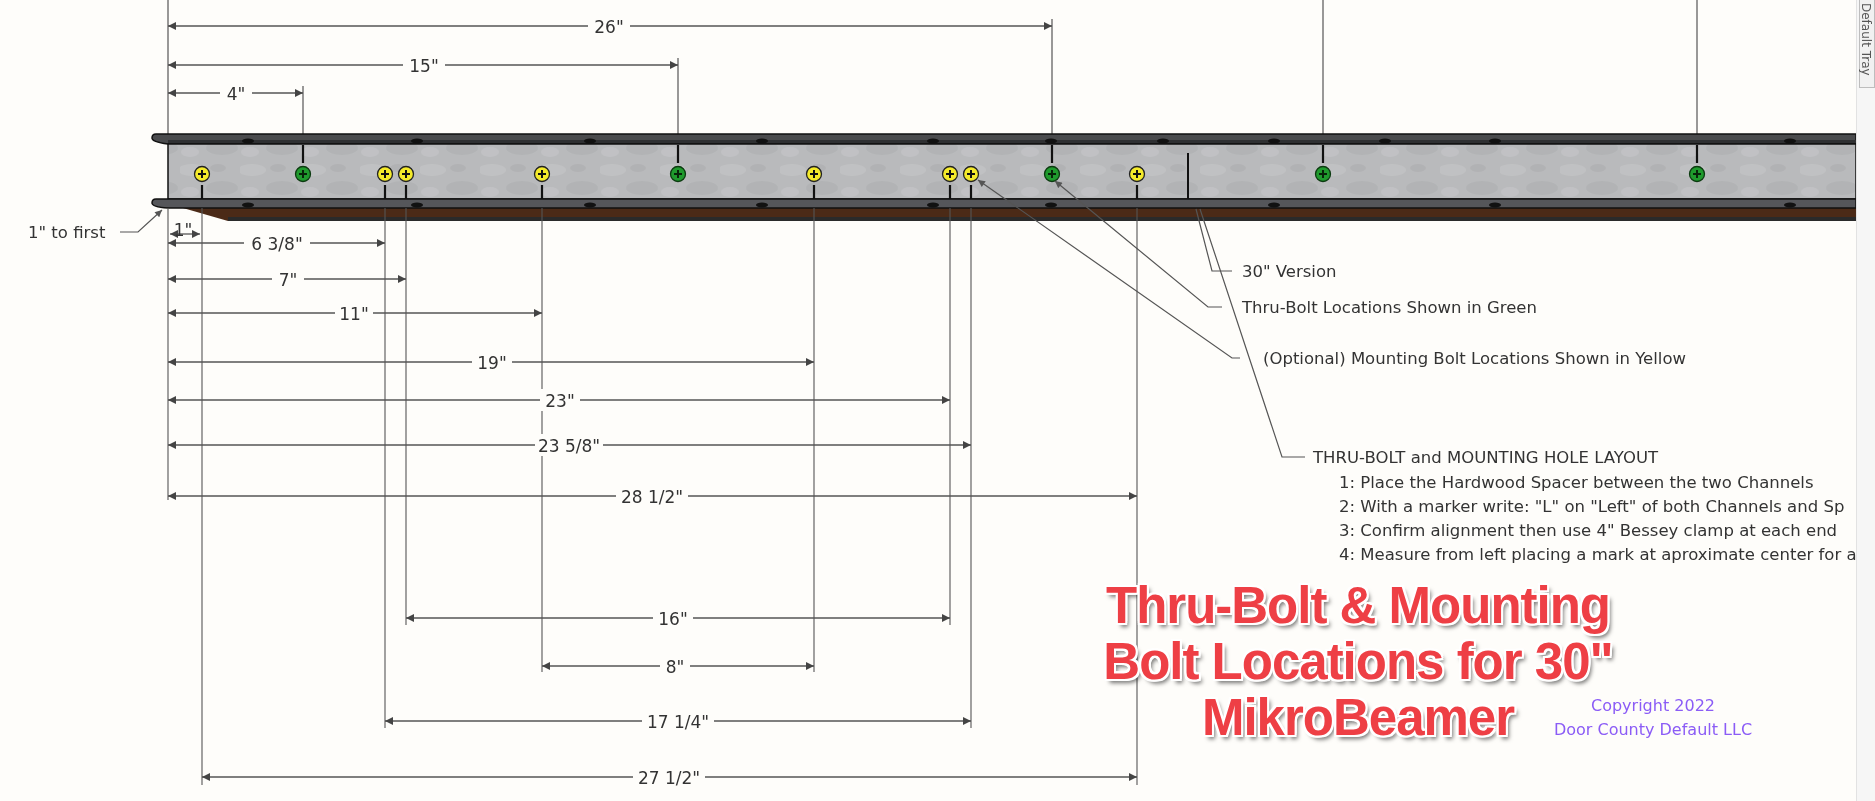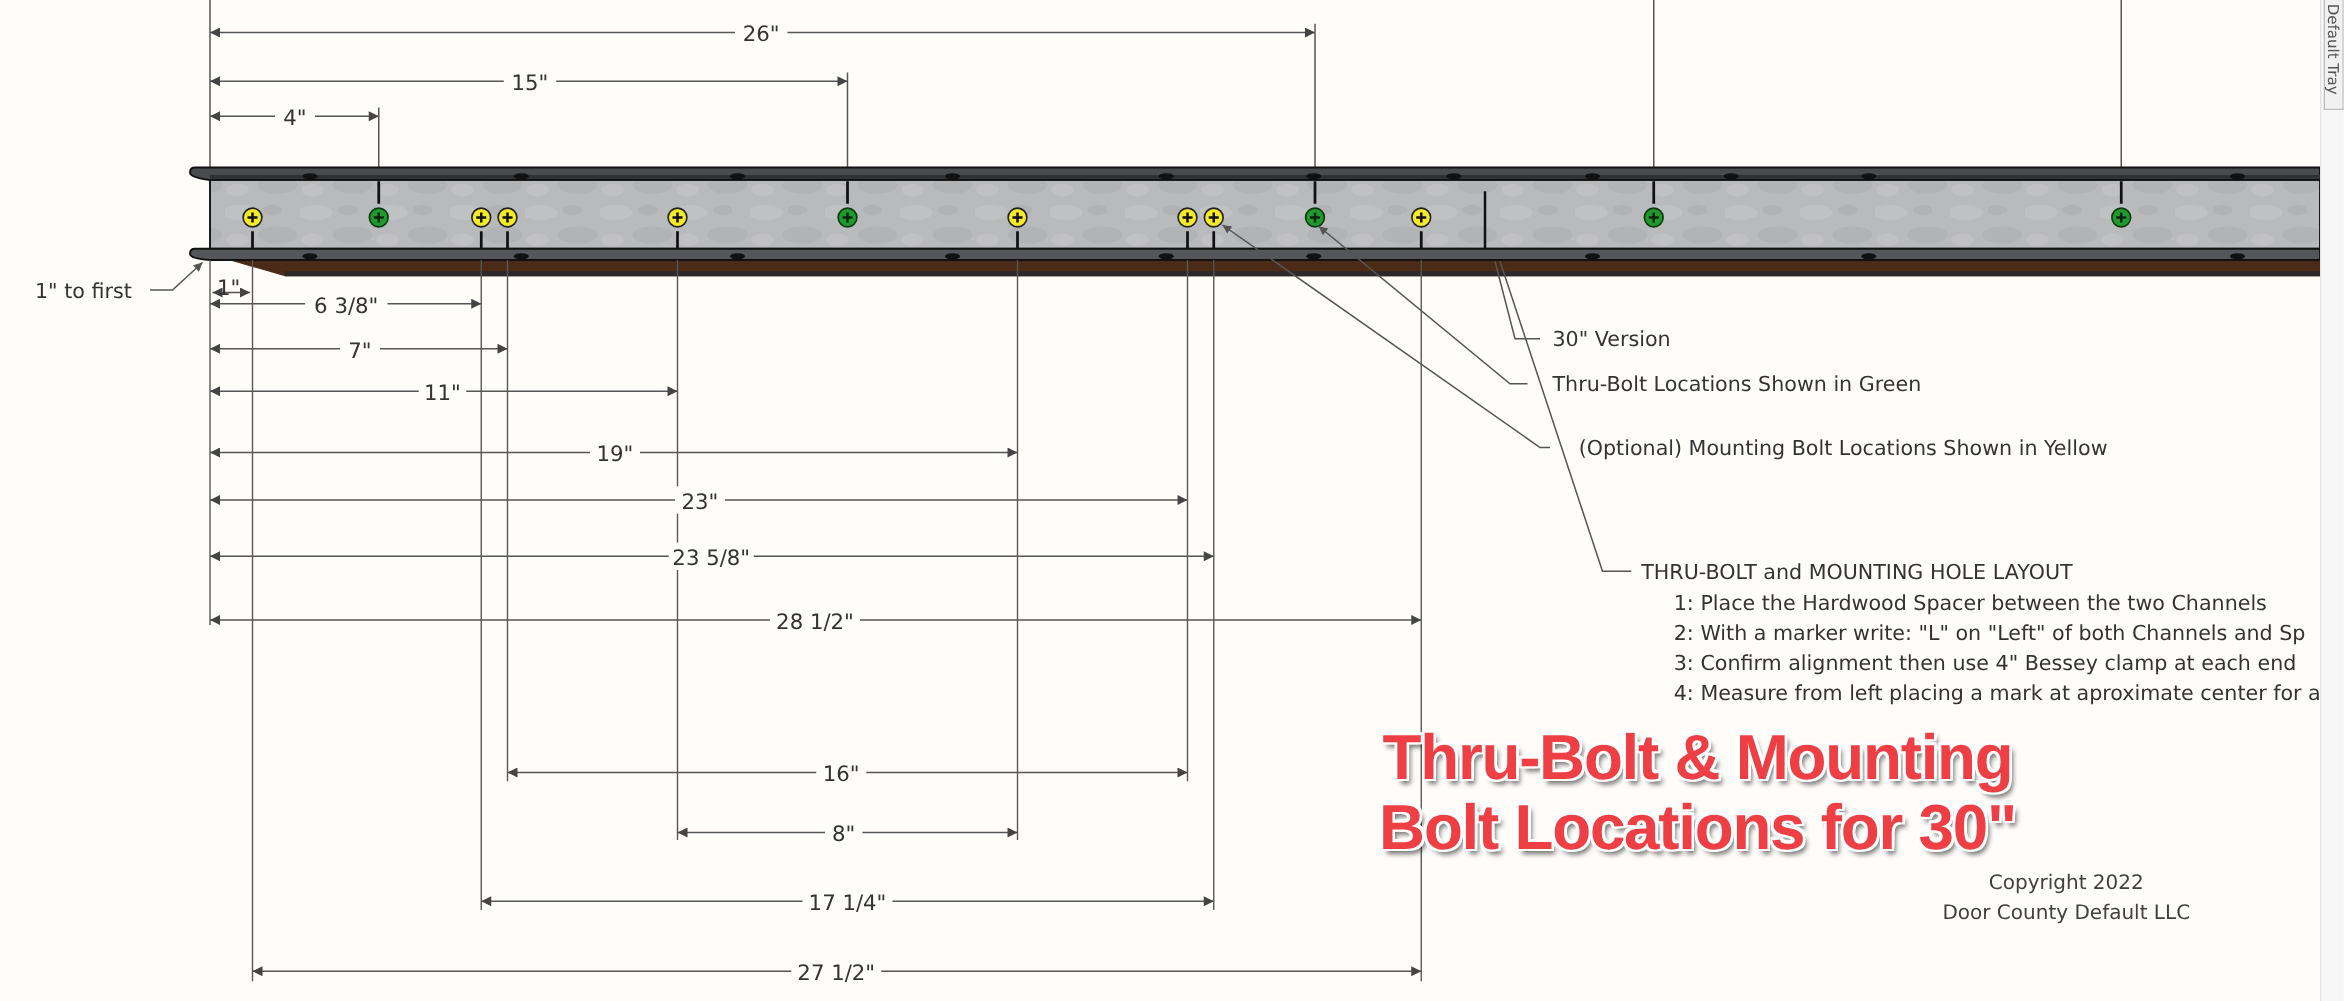--- a/index.html
+++ b/index.html
@@ -7,21 +7,21 @@
   #canvas { position:absolute; left:0; top:0; width:1856px; height:801px; background:#fefdfa; overflow:hidden; }
   #canvas svg { position:absolute; left:0; top:0; }
   .dimtxt { font-family:"DejaVu Sans", sans-serif; font-size:17px; fill:#333; }
   .note { font-family:"DejaVu Sans", sans-serif; font-size:16.5px; fill:#333; }
   .title { position:absolute; left:1098px; top:578px; width:520px; text-align:center;
     font-family:"Liberation Sans", sans-serif; font-weight:bold; font-size:51px; line-height:56px;
     color:#ee3f45; letter-spacing:-1px;
     text-shadow: -2px -2px 0 #fff, 2px -2px 0 #fff, -2px 2px 0 #fff, 2px 2px 0 #fff, 0 2px 0 #fff, 0 -2px 0 #fff, 2px 0 0 #fff, -2px 0 0 #fff, 3px 4px 4px rgba(0,0,0,0.55); }
   .title div { white-space:nowrap; }
   .copyright { position:absolute; left:1548px; top:694px; width:210px; text-align:center;
-    font-family:"DejaVu Sans", sans-serif; font-size:16px; line-height:24px; color:#404040; }
+    font-family:"DejaVu Sans", sans-serif; font-size:16px; line-height:24px; color:#8b5cf6; }
   #tray { position:absolute; left:1856px; top:0; width:19px; height:801px; background:#f6f6f6; border-left:1px solid #e2e2e2; }
   #tray-tab { position:absolute; left:2px; top:0; width:16px; height:88px; background:#f1f1f1; border:1px solid #bdbdbd; border-top:none; box-sizing:border-box; }
   #tray-tab span { position:absolute; left:13px; top:3px; transform-origin:0 0; transform:rotate(90deg);
     font-family:"DejaVu Sans", sans-serif; font-size:12px; color:#555; white-space:nowrap; }
 </style>
 </head>
 <body>
 
 <div id="canvas">
 <svg width="1856" height="801" viewBox="0 0 1856 801" xmlns="http://www.w3.org/2000/svg">
@@ -216,20 +216,21 @@
   <text class="note" x="1313" y="463">THRU-BOLT and MOUNTING HOLE LAYOUT</text>
   <text class="note" x="1339" y="488">1: Place the Hardwood Spacer between the two Channels</text>
   <text class="note" x="1339" y="512">2: With a marker write: "L" on "Left" of both Channels and Sp</text>
   <text class="note" x="1339" y="536">3: Confirm alignment then use 4" Bessey clamp at each end</text>
   <text class="note" x="1339" y="560">4: Measure from left placing a mark at aproximate center for a</text>
 </svg>
 
   <div class="title">
     <div>Thru-Bolt &amp; Mounting</div>
     <div>Bolt Locations for 30"</div>
+    <div>MikroBeamer</div>
   </div>
 
   <div class="copyright">
     <div>Copyright 2022</div>
     <div>Door County Default LLC</div>
   </div>
 </div>
 
 <div id="tray">
   <div id="tray-tab">

